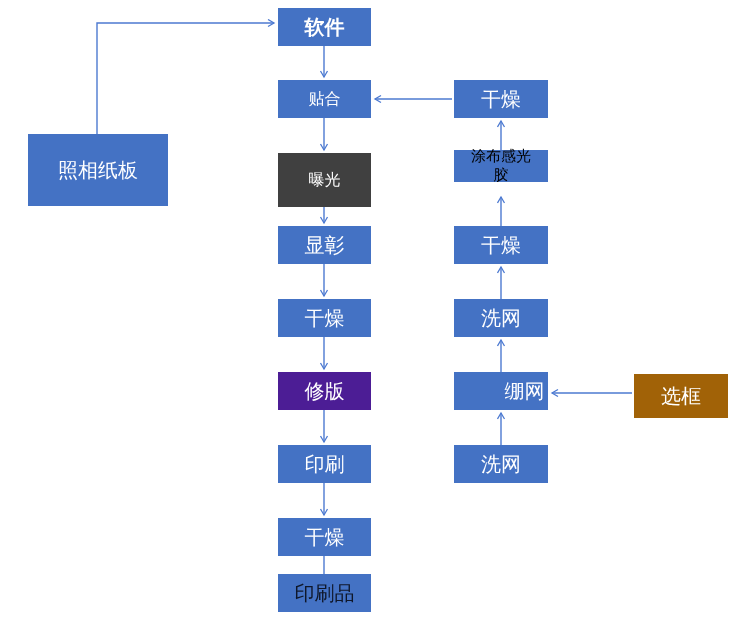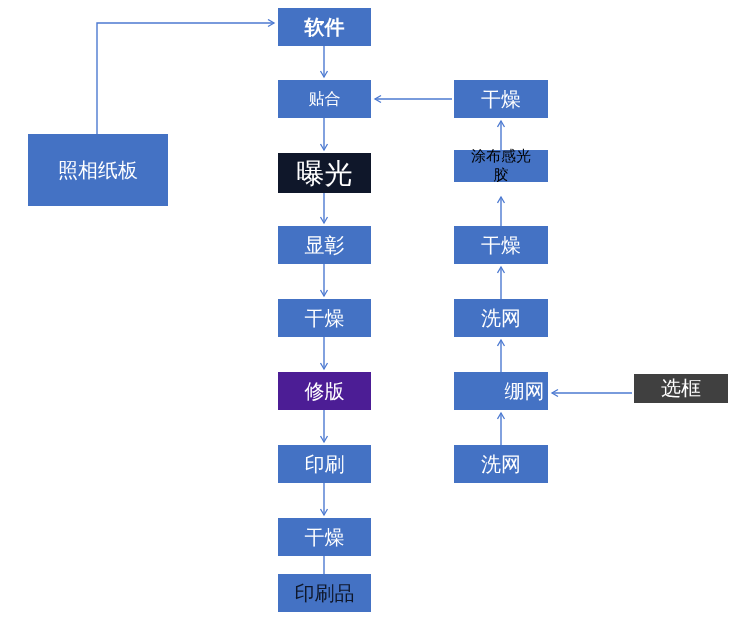--- a/index.html
+++ b/index.html
@@ -69,28 +69,28 @@
       <polyline points="501,150 501,121" marker-end="url(#arrowhead)"></polyline>
       <polyline points="501,226 501,197" marker-end="url(#arrowhead)"></polyline>
       <polyline points="501,299 501,267" marker-end="url(#arrowhead)"></polyline>
       <polyline points="501,372 501,340" marker-end="url(#arrowhead)"></polyline>
       <polyline points="501,445 501,413" marker-end="url(#arrowhead)"></polyline>
       <polyline points="632,393 552,393" marker-end="url(#arrowhead)"></polyline>
     </svg>
 <div class="node" style="left: 28px; top: 134px; width: 140px; height: 72px; font-size: 20px; background: rgb(68, 114, 196); color: rgb(255, 255, 255); justify-content: center;"><span>照相纸板</span></div>
     <div class="node" style="left: 278px; top: 8px; width: 93px; height: 38px; font-size: 20px; background: rgb(68, 114, 196); color: rgb(255, 255, 255); font-weight: bold;"><span>软件</span></div>
     <div class="node" style="left: 278px; top: 80px; width: 93px; height: 38px; font-size: 16px; background: rgb(68, 114, 196); color: rgb(255, 255, 255);"><span>贴合</span></div>
-    <div class="node" style="left: 278px; top: 153px; width: 93px; height: 40px; font-size: 28px; background: #0f172a; color: rgb(255, 255, 255);"><span>曝光</span></div>
+    <div class="node" style="left: 278px; top: 153px; width: 93px; height: 54px; font-size: 16px; background: #404040; color: rgb(255, 255, 255);"><span>曝光</span></div>
     <div class="node" style="left: 278px; top: 226px; width: 93px; height: 38px; font-size: 20px; background: rgb(68, 114, 196); color: rgb(255, 255, 255);"><span>显彰</span></div>
     <div class="node" style="left: 278px; top: 299px; width: 93px; height: 38px; font-size: 20px; background: rgb(68, 114, 196); color: rgb(255, 255, 255);"><span>干燥</span></div>
     <div class="node" style="left: 278px; top: 372px; width: 93px; height: 38px; font-size: 20px; background: #4c1d95; color: rgb(255, 255, 255);"><span>修版</span></div>
     <div class="node" style="left: 278px; top: 445px; width: 93px; height: 38px; font-size: 20px; background: rgb(68, 114, 196); color: rgb(255, 255, 255);"><span>印刷</span></div>
     <div class="node" style="left: 278px; top: 518px; width: 93px; height: 38px; font-size: 20px; background: rgb(68, 114, 196); color: rgb(255, 255, 255);"><span>干燥</span></div>
     <div class="node" style="left: 278px; top: 574px; width: 93px; height: 38px; font-size: 20px; background: rgb(68, 114, 196); color: #0f172a;"><span>印刷品</span></div>
     <div class="node" style="left: 454px; top: 80px; width: 94px; height: 38px; font-size: 20px; background: rgb(68, 114, 196); color: rgb(255, 255, 255);"><span>干燥</span></div>
     <div class="node" style="left: 454px; top: 150px; width: 94px; height: 32px; font-size: 15px; background: rgb(68, 114, 196); color: #000000;"><span>涂布感光
 胶</span></div>
     <div class="node" style="left: 454px; top: 226px; width: 94px; height: 38px; font-size: 20px; background: rgb(68, 114, 196); color: rgb(255, 255, 255);"><span>干燥</span></div>
     <div class="node" style="left: 454px; top: 299px; width: 94px; height: 38px; font-size: 20px; background: rgb(68, 114, 196); color: rgb(255, 255, 255);"><span>洗网</span></div>
     <div class="node" style="left: 454px; top: 372px; width: 94px; height: 38px; font-size: 20px; background: rgb(68, 114, 196); color: rgb(255, 255, 255); padding-left: 47px;"><span>绷网</span></div>
     <div class="node" style="left: 454px; top: 445px; width: 94px; height: 38px; font-size: 20px; background: rgb(68, 114, 196); color: rgb(255, 255, 255);"><span>洗网</span></div>
-    <div class="node" style="left: 634px; top: 374px; width: 94px; height: 29px; font-size: 20px; background: #404040; color: rgb(255, 255, 255);"><span>选框</span></div>
+    <div class="node" style="left: 634px; top: 374px; width: 94px; height: 44px; font-size: 20px; background: #a16207; color: rgb(255, 255, 255);"><span>选框</span></div>
   </div>
 
 </body></html>

